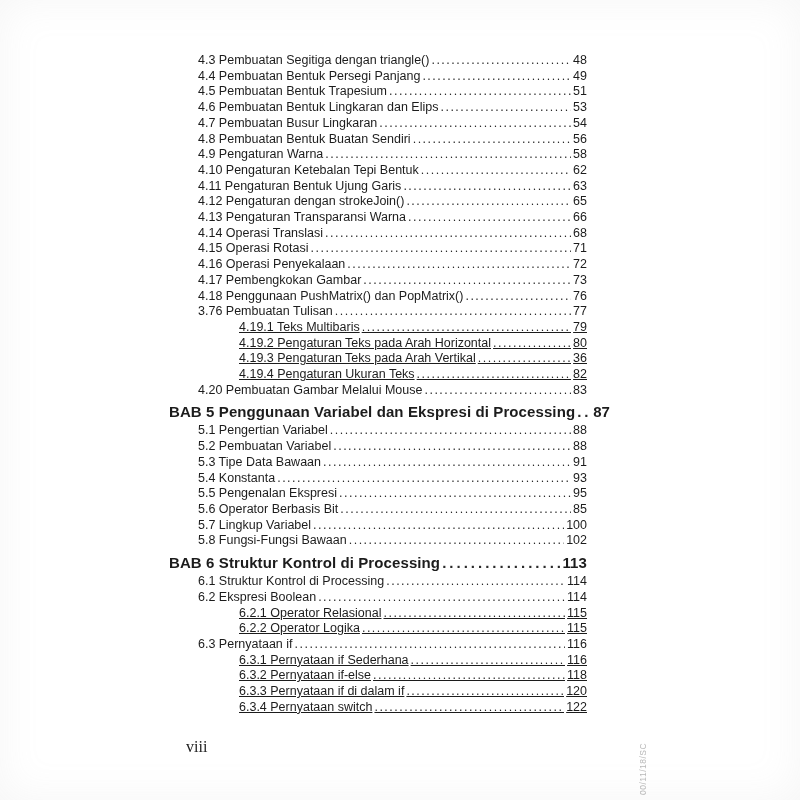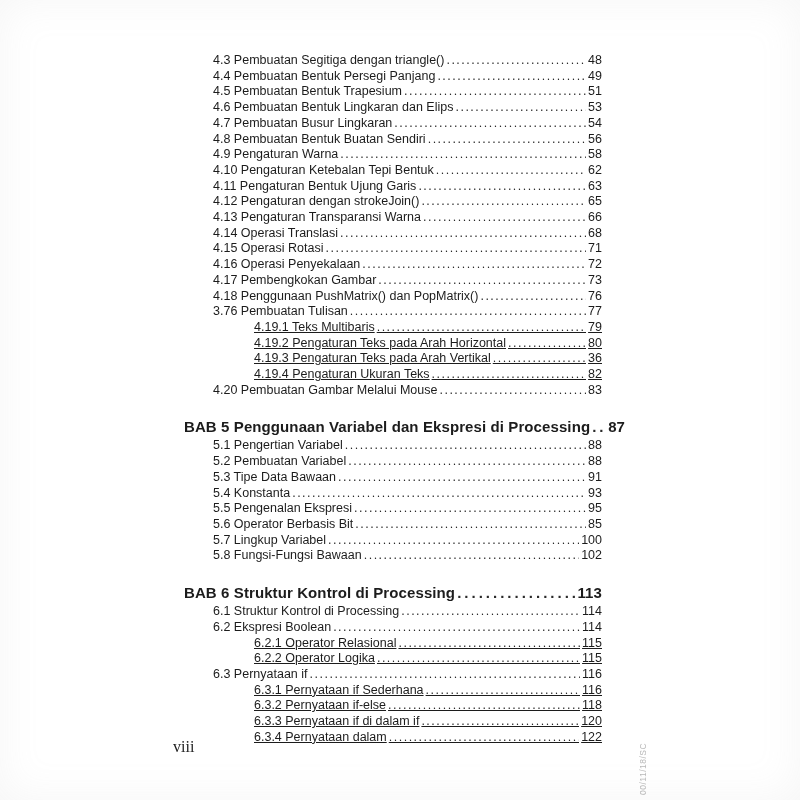--- a/index.html
+++ b/index.html
@@ -14,40 +14,40 @@
   }
   .scan-page {
     position: relative;
     width: 800px;
     height: 800px;
     background: #ffffff;
     box-shadow: inset 0 0 40px rgba(180,180,180,0.12);
   }
   .toc {
     position: absolute;
-    left: 184px;
+    left: 169px;
     top: 53px;
     width: 418px;
   }
   .toc-row {
     display: flex;
     align-items: baseline;
     line-height: 15.7px;
     font-size: 12.5px;
     color: #1c1c1c;
     white-space: nowrap;
   }
   .toc-row.item   { padding-left: 29px; }
   .toc-row.subitem{ padding-left: 70px; text-decoration: underline; }
   .toc-row.chapter{
     padding-left: 0;
     font-weight: bold;
     font-size: 15px;
     line-height: 18px;
-    margin-top: 20px;
+    margin-top: 5px;
     margin-bottom: 2px;
     letter-spacing: 0.1px;
   }
   .toc-label {
     flex: 0 0 auto;
     white-space: nowrap;
   }
   .toc-leader {
     flex: 1 1 auto;
     overflow: hidden;
@@ -61,21 +61,21 @@
     letter-spacing: 3px;
     padding-right: 6px;
   }
   .toc-page {
     flex: 0 0 auto;
     text-align: center;
     padding-left: 2px;
   }
   .folio {
     position: absolute;
-    left: 173px;
+    left: 186px;
     top: 738px;
     font-family: "Liberation Serif", serif;
     font-size: 16px;
     color: #222222;
   }
   .watermark {
     position: absolute;
     left: 638px;
     top: 737px;
     height: 58px;
@@ -285,20 +285,20 @@
         <span class="toc-label">6.3.2 Pernyataan if-else</span>
         <span class="toc-leader">................................................................................................................................................................</span>
         <span class="toc-page">118</span>
       </div>
       <div class="toc-row subitem">
         <span class="toc-label">6.3.3 Pernyataan if di dalam if</span>
         <span class="toc-leader">................................................................................................................................................................</span>
         <span class="toc-page">120</span>
       </div>
       <div class="toc-row subitem">
-        <span class="toc-label">6.3.4 Pernyataan dalam</span>
+        <span class="toc-label">6.3.4 Pernyataan switch</span>
         <span class="toc-leader">................................................................................................................................................................</span>
         <span class="toc-page">122</span>
       </div>
     </div>
   <div class="folio">viii</div>
   <div class="watermark">00/11/18/SC</div>
 </div>
 
 </body></html>

